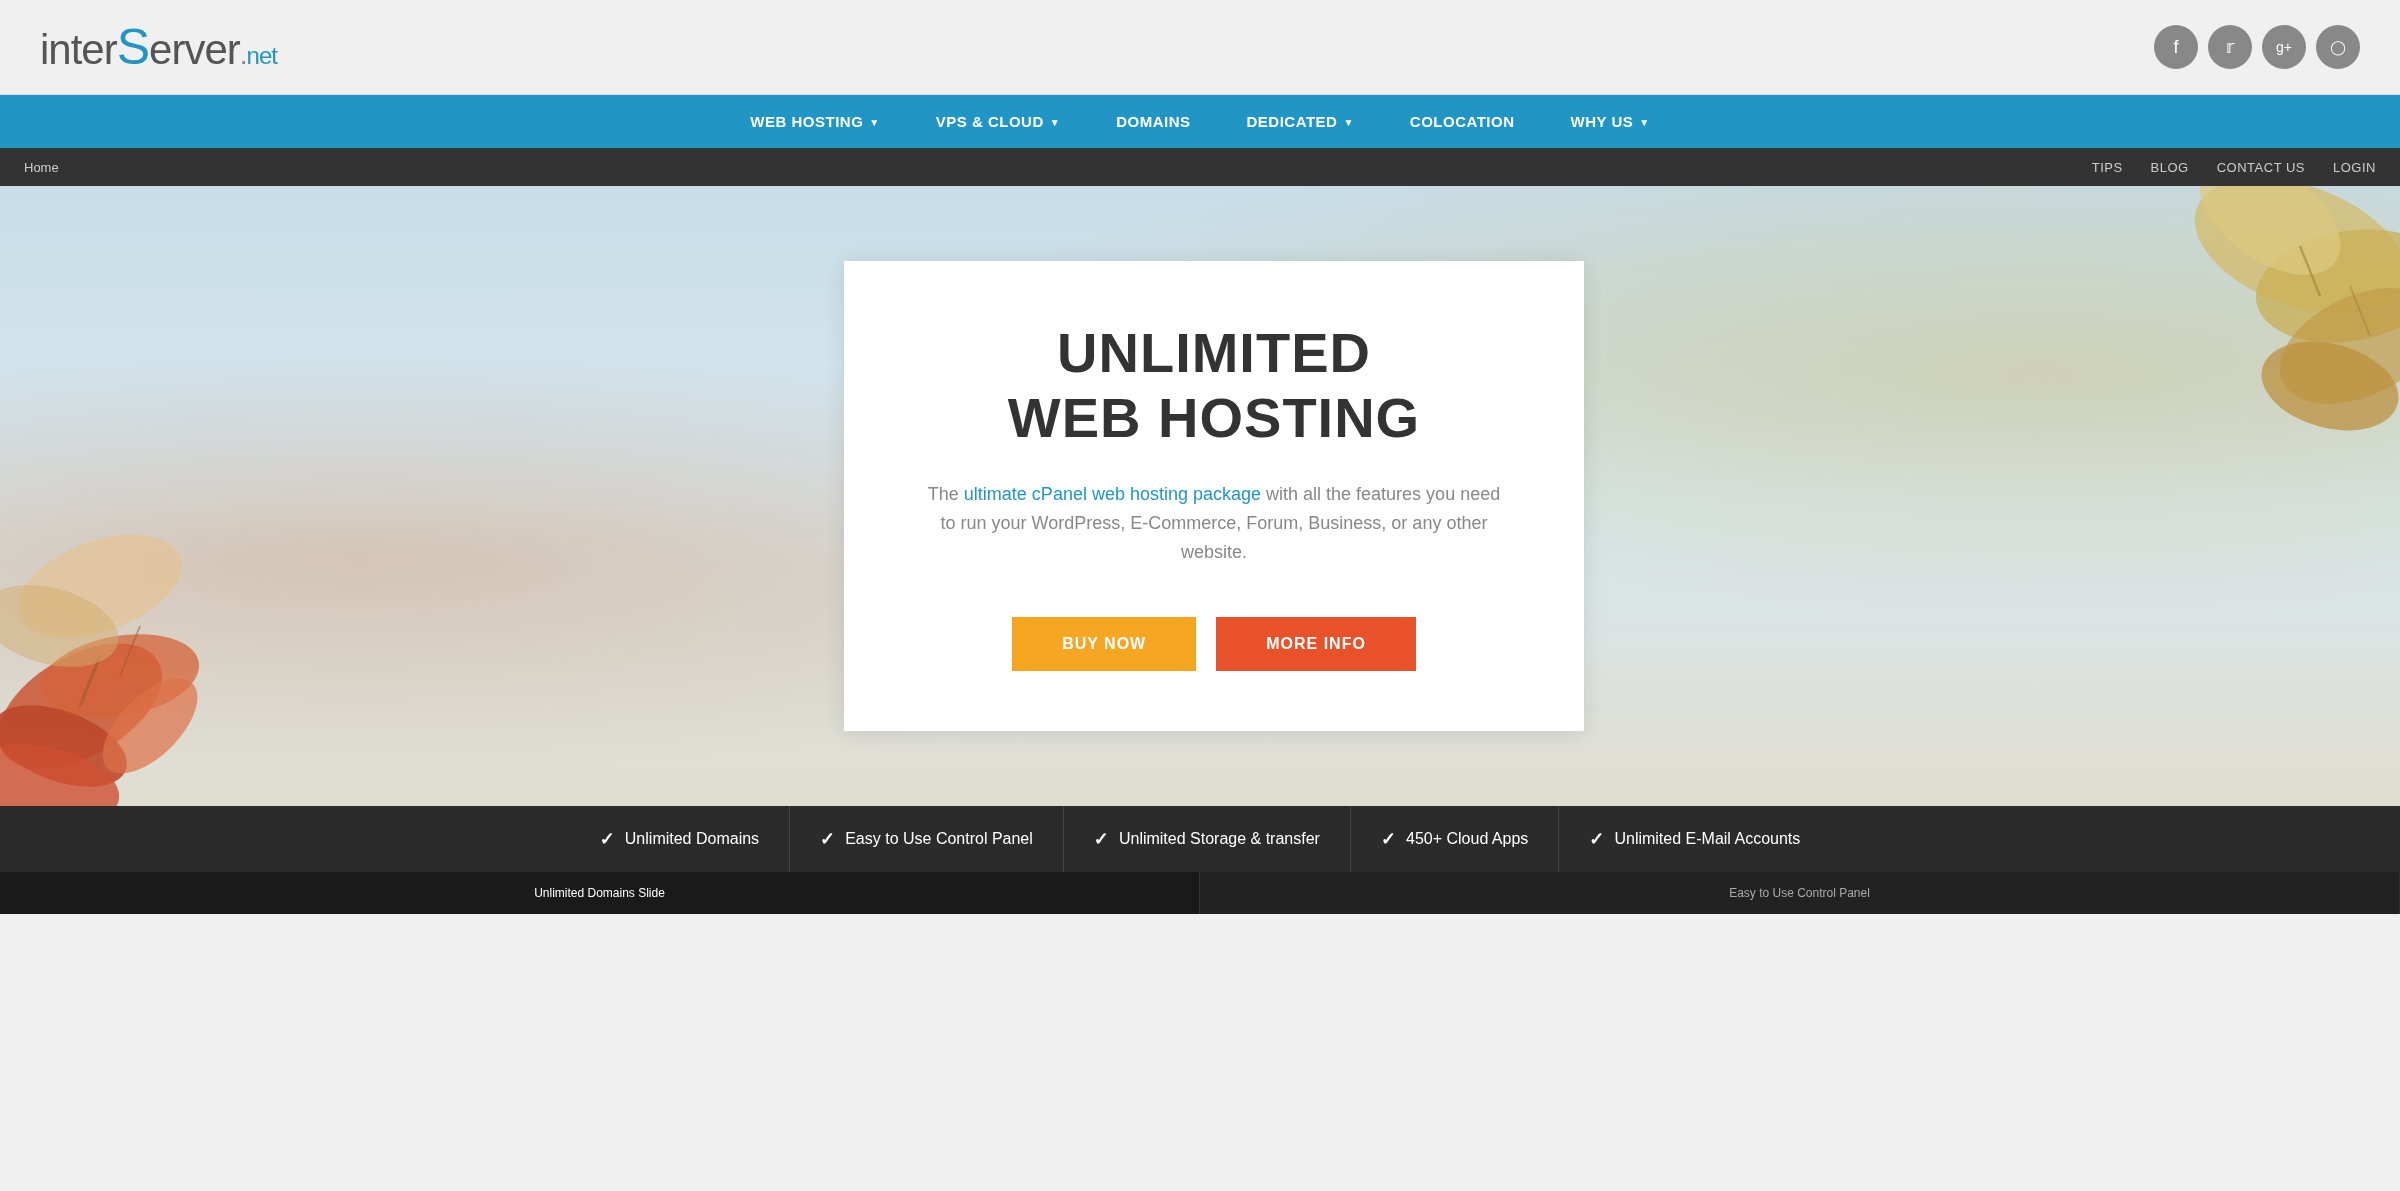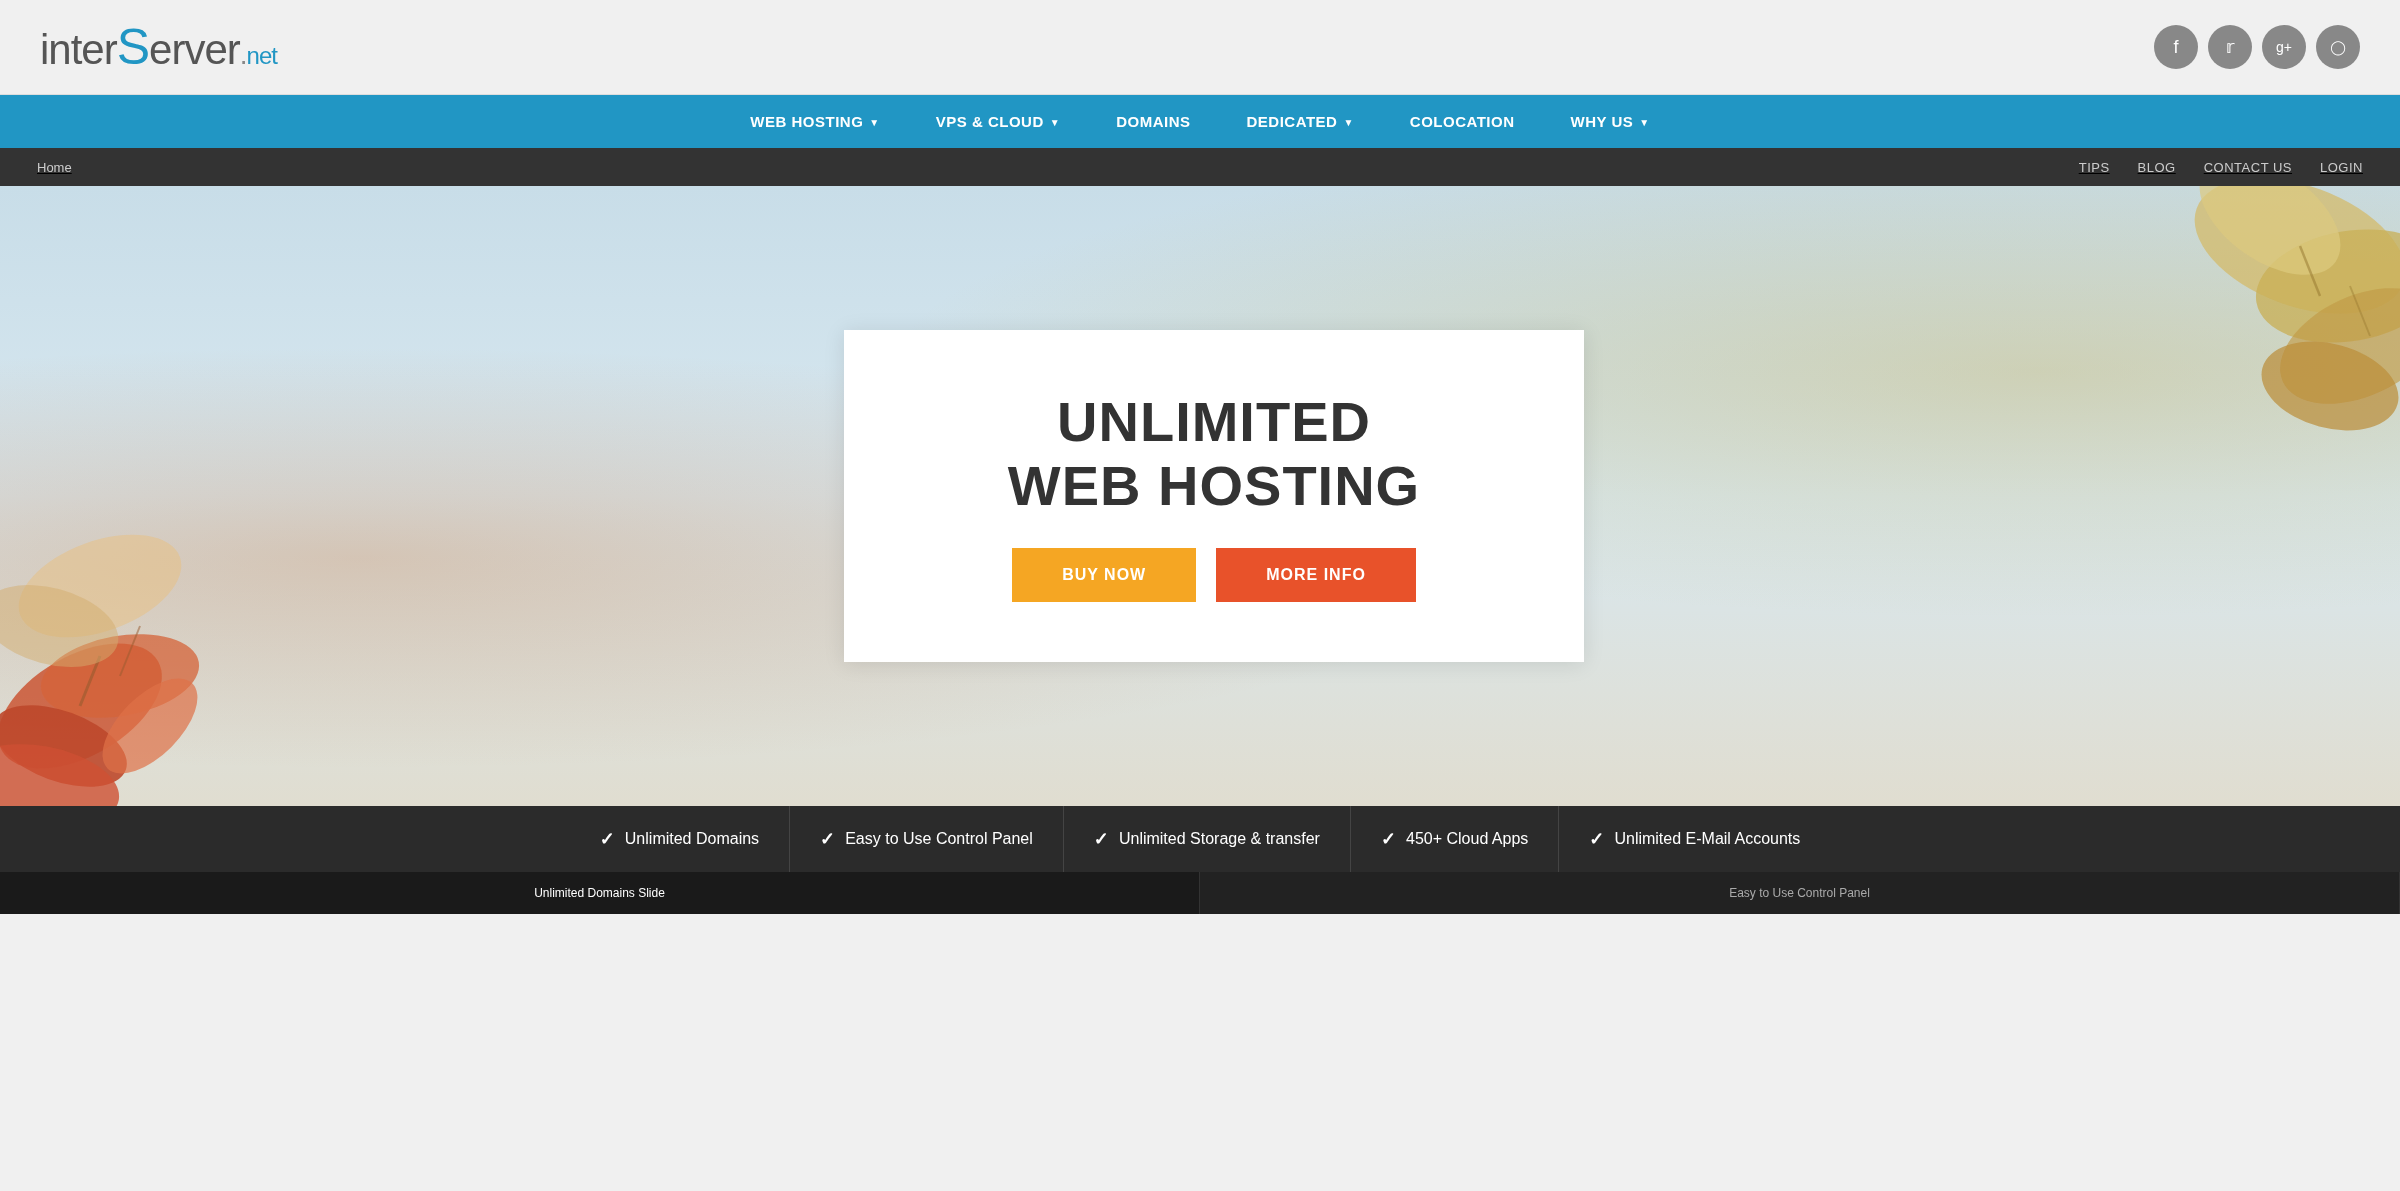--- a/index.html
+++ b/index.html
@@ -71,22 +71,21 @@
       font-size: 10px;
       margin-top: 1px;
     }
 
     
     .secondary-nav {
       background: #333;
       display: flex;
       justify-content: space-between;
       align-items: center;
-      padding: 10px 37px;
-      text-decoration: underline;
+      padding: 10px 24px;
     }
     .secondary-nav .left a {
       color: #ccc;
       text-decoration: none;
       font-size: 13px;
     }
     .secondary-nav .right {
       display: flex;
       gap: 28px;
     }
@@ -311,20 +310,23 @@
 
     <line x1="250" y1="60" x2="270" y2="110" stroke="#8b6513" stroke-width="2.5" opacity="0.5"></line>
     <line x1="300" y1="100" x2="320" y2="150" stroke="#8b6513" stroke-width="2" opacity="0.4"></line>
   </svg>
 
   <div class="hero-card">
     <h1 class="hero-title">
       <span>UNLIMITED</span><br>
       <span>WEB HOSTING</span>
     </h1>
+    <p class="hero-subtitle">
+      The <span class="highlight">ultimate cPanel web hosting package</span> with all the features you need to run your WordPress, E-Commerce, Forum, Business, or any other website.
+    </p>
     <div class="hero-buttons">
       <button class="btn-buy-now">BUY NOW</button>
       <button class="btn-more-info">MORE INFO</button>
     </div>
   </div>
 </section>
 
 <div class="features-bar">
   <div class="features-list">
     <div class="feature-item">

